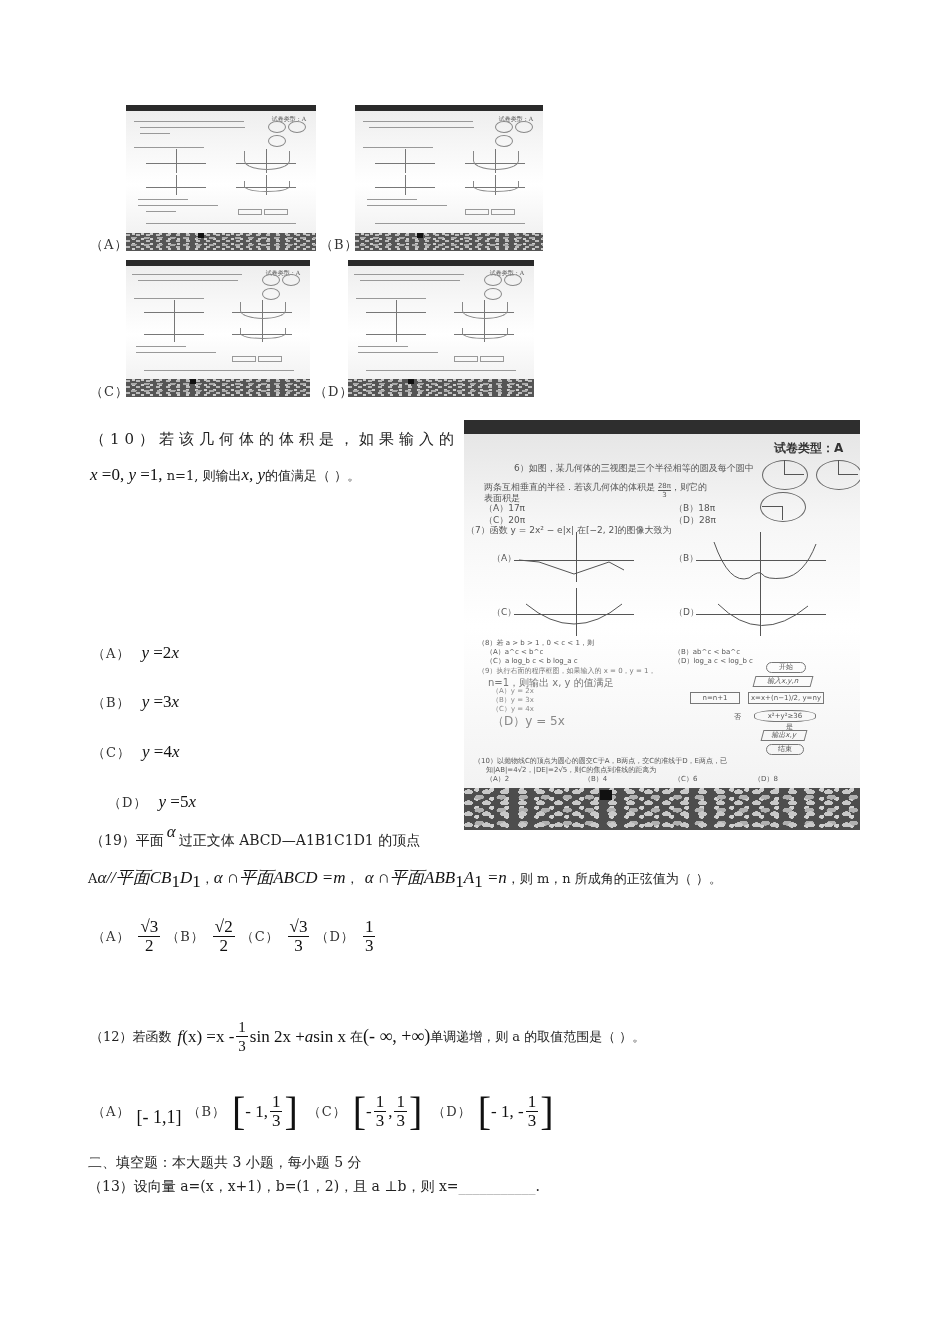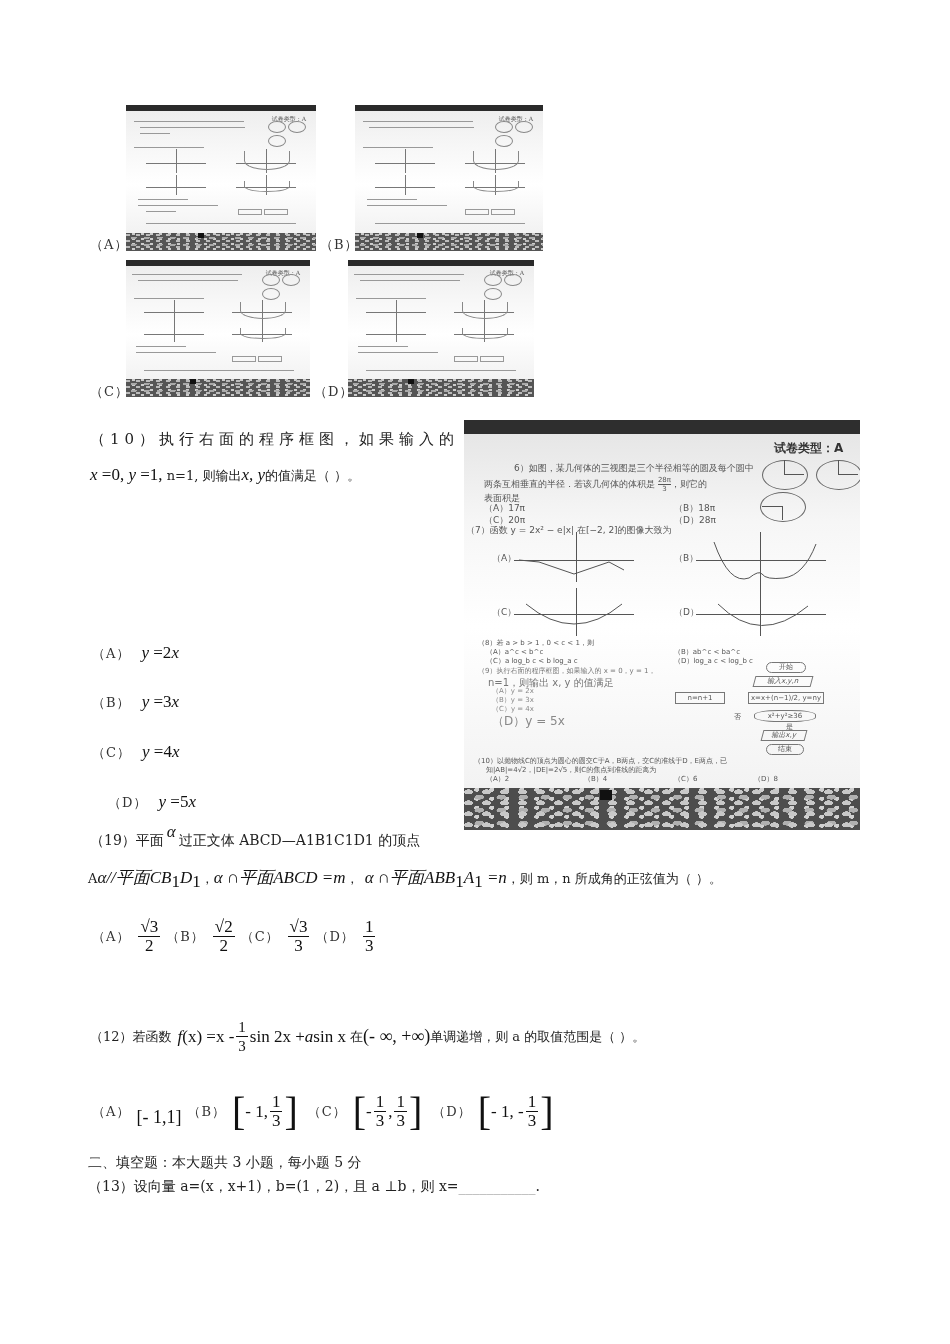--- a/index.html
+++ b/index.html
@@ -176,21 +176,21 @@
     <div class="box" style="left:106px;top:96px;width:22px;height:4px;"></div>
     <div class="box" style="left:132px;top:96px;width:22px;height:4px;"></div>
     <div class="line" style="left:18px;top:110px;width:150px;"></div>
     <div class="gravel" style="height:18px;"></div>
     <div class="marker" style="left:60px;top:119px;"></div>
   </div>
 </div>
 
 <div>
   <div class="abs cn" style="left:90px;top:430px;font-size:15px;letter-spacing:5px;">
-    <span>（10）</span><span>执行右面的程序框图，如果输入的</span>
+    <span>（10）</span><span>若该几何体的体积是，如果输入的</span>
   </div>
   <div class="abs" style="left:90px;top:465px;white-space:nowrap;">
     <span class="math mi">x</span><span class="math"> =0, </span><span class="math mi">y</span><span class="math"> =1,</span><span class="cn"> n=1, </span><span class="cn">则输出</span><span class="math mi">x, y</span><span class="cn">的值满足（   ）。</span>
   </div>
 
   <div class="abs" style="left:92px;top:643px;">
     <span class="lbl">（A）</span>
     <span class="math mi" style="margin-left:6px;">y</span><span class="math"> =2</span><span class="math mi">x</span>
   </div>
   <div class="abs" style="left:92px;top:692px;">
@@ -205,21 +205,21 @@
     <span class="lbl">（D）</span>
     <span class="math mi" style="margin-left:6px;">y</span><span class="math"> =5</span><span class="math mi">x</span>
   </div>
 </div>
 
 <div class="bigphoto">
   <div class="topbar"></div>
   <div class="paper"></div>
   <div class="bp-title" style="left:310px;top:20px;">试卷类型：A</div>
   <div class="bp-t" style="left:2px;top:42px;margin-left:48px;">6）如图，某几何体的三视图是三个半径相等的圆及每个圆中</div>
-  <div class="bp-t" style="left:20px;top:56px;"><span>两条互相垂直的半径．若该几何体的体积是</span> <span style="display:inline-block;vertical-align:middle;text-align:center;font-size:7px;line-height:8px;"><span style="display:block;border-bottom:1px solid #555;">28π</span><span style="display:block;">3</span></span><span>，则它的</span></div>
+  <div class="bp-t" style="left:20px;top:56px;"><span>两条互相垂直的半径．若该几何体的体积是</span> <span style="display:inline-block;vertical-align:middle;text-align:center;font-size:7px;line-height:8px;"><span style="display:block;border-bottom:1px solid #555;margin-top:6px;">28π</span><span style="display:block;">3</span></span><span>，则它的</span></div>
   <div class="bp-t" style="left:20px;top:72px;">表面积是</div>
   <div class="bp-t" style="left:20px;top:82px;">（A）17π</div>
   <div class="bp-t" style="left:210px;top:82px;">（B）18π</div>
   <div class="bp-t" style="left:20px;top:94px;">（C）20π</div>
   <div class="bp-t" style="left:210px;top:94px;">（D）28π</div>
   <div class="bp-circ" style="left:298px;top:40px;width:44px;height:28px;"></div>
   <div class="bp-ax" style="left:320px;top:40px;width:1px;height:14px;"></div>
   <div class="bp-ax" style="left:320px;top:54px;width:20px;height:1px;"></div>
   <div class="bp-circ" style="left:352px;top:40px;width:44px;height:28px;"></div>
   <div class="bp-ax" style="left:374px;top:40px;width:1px;height:14px;"></div>
@@ -262,21 +262,21 @@
   <div class="bp-t" style="left:210px;top:236px;font-size:7px;">（D）log_a c &lt; log_b c</div>
   <div class="bp-t" style="left:14px;top:246px;font-size:7px;color:#777;">（9）执行右面的程序框图，如果输入的 x = 0，y = 1，</div>
   <div class="bp-t" style="left:24px;top:256px;font-size:10px;color:#777;">n=1，则输出 x, y 的值满足</div>
   <div class="bp-t" style="left:28px;top:266px;font-size:7px;color:#888;">（A）y = 2x</div>
   <div class="bp-t" style="left:28px;top:275px;font-size:7px;color:#888;">（B）y = 3x</div>
   <div class="bp-t" style="left:28px;top:284px;font-size:7px;color:#888;">（C）y = 4x</div>
   <div class="bp-t" style="left:28px;top:293px;font-size:12px;color:#888;">（D）y = 5x</div>
 
   <div class="bp-box" style="left:302px;top:242px;width:38px;height:9px;border-radius:6px;line-height:9px;">开始</div>
   <div class="bp-box" style="left:290px;top:256px;width:56px;height:9px;line-height:9px;transform:skewX(-15deg);">输入x,y,n</div>
-  <div class="bp-box" style="left:211px;top:272px;width:48px;height:10px;line-height:10px;">n=n+1</div>
+  <div class="bp-box" style="left:226px;top:272px;width:48px;height:10px;line-height:10px;">n=n+1</div>
   <div class="bp-box" style="left:284px;top:272px;width:74px;height:10px;line-height:10px;">x=x+(n−1)/2, y=ny</div>
   <div class="bp-box" style="left:290px;top:290px;width:60px;height:10px;line-height:10px;border-radius:40%;">x²+y²≥36</div>
   <div class="bp-t" style="left:270px;top:292px;font-size:7px;">否</div>
   <div class="bp-t" style="left:322px;top:302px;font-size:7px;">是</div>
   <div class="bp-box" style="left:298px;top:310px;width:42px;height:9px;line-height:9px;transform:skewX(-15deg);">输出x,y</div>
   <div class="bp-box" style="left:302px;top:324px;width:36px;height:9px;line-height:9px;border-radius:6px;">结束</div>
 
   <div class="bp-t" style="left:10px;top:336px;font-size:7px;">（10）以抛物线C的顶点为圆心的圆交C于A，B两点，交C的准线于D，E两点，已</div>
   <div class="bp-t" style="left:22px;top:345px;font-size:7px;">知|AB|=4√2，|DE|=2√5，则C的焦点到准线的距离为</div>
   <div class="bp-t" style="left:22px;top:354px;font-size:7px;">（A）2</div>

